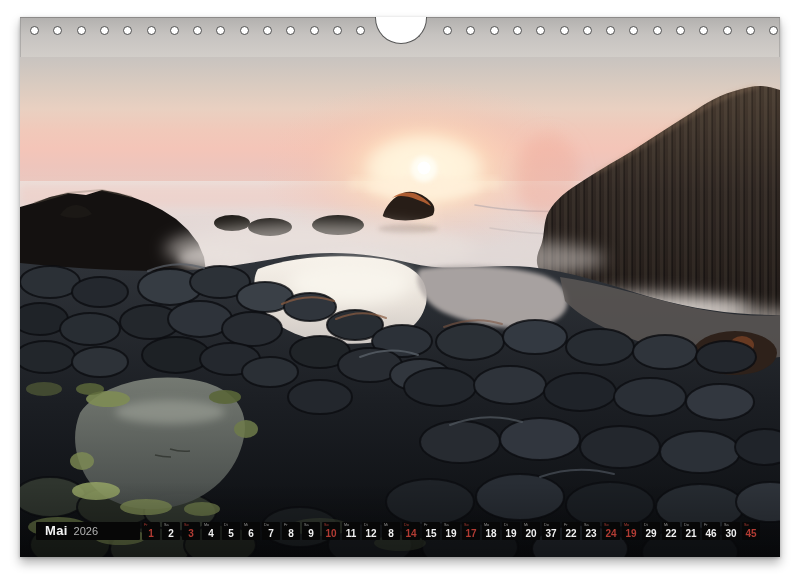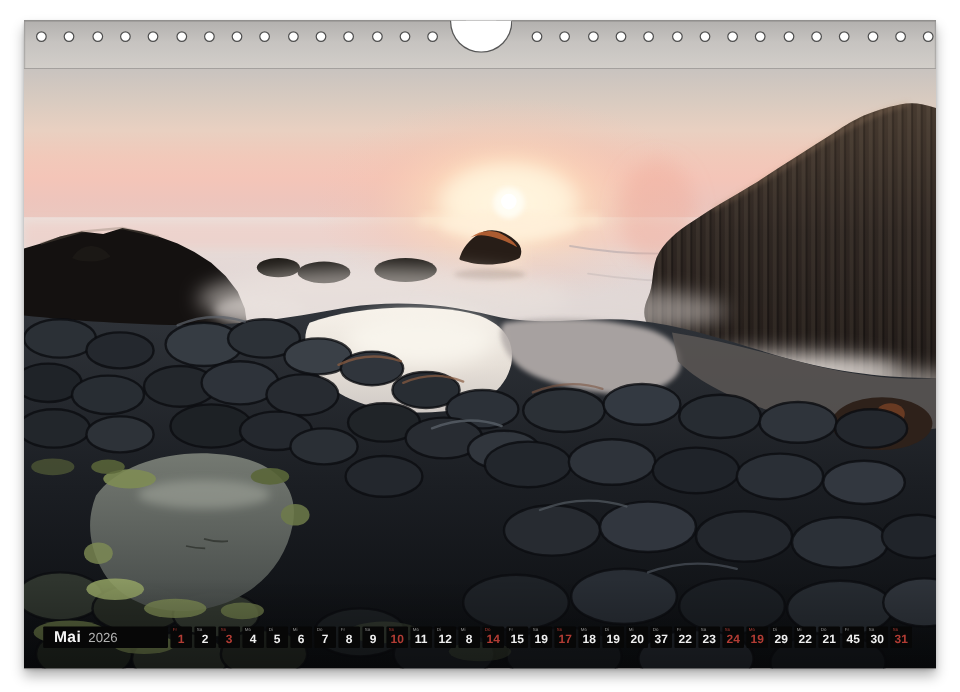--- a/index.html
+++ b/index.html
@@ -422,27 +422,27 @@
           <div class="daycell">
             <span class="wd">Mi</span>
             <span class="dn">22</span>
           </div>
           <div class="daycell">
             <span class="wd">Do</span>
             <span class="dn">21</span>
           </div>
           <div class="daycell">
             <span class="wd">Fr</span>
-            <span class="dn">45</span>
+            <span class="dn">46</span>
           </div>
           <div class="daycell">
             <span class="wd">Sa</span>
             <span class="dn">30</span>
           </div>
           <div class="daycell red">
             <span class="wd">So</span>
-            <span class="dn">31</span>
+            <span class="dn">45</span>
           </div>
         </div>
     </div>
 
   </div>
 </div>
 
 </body></html>

